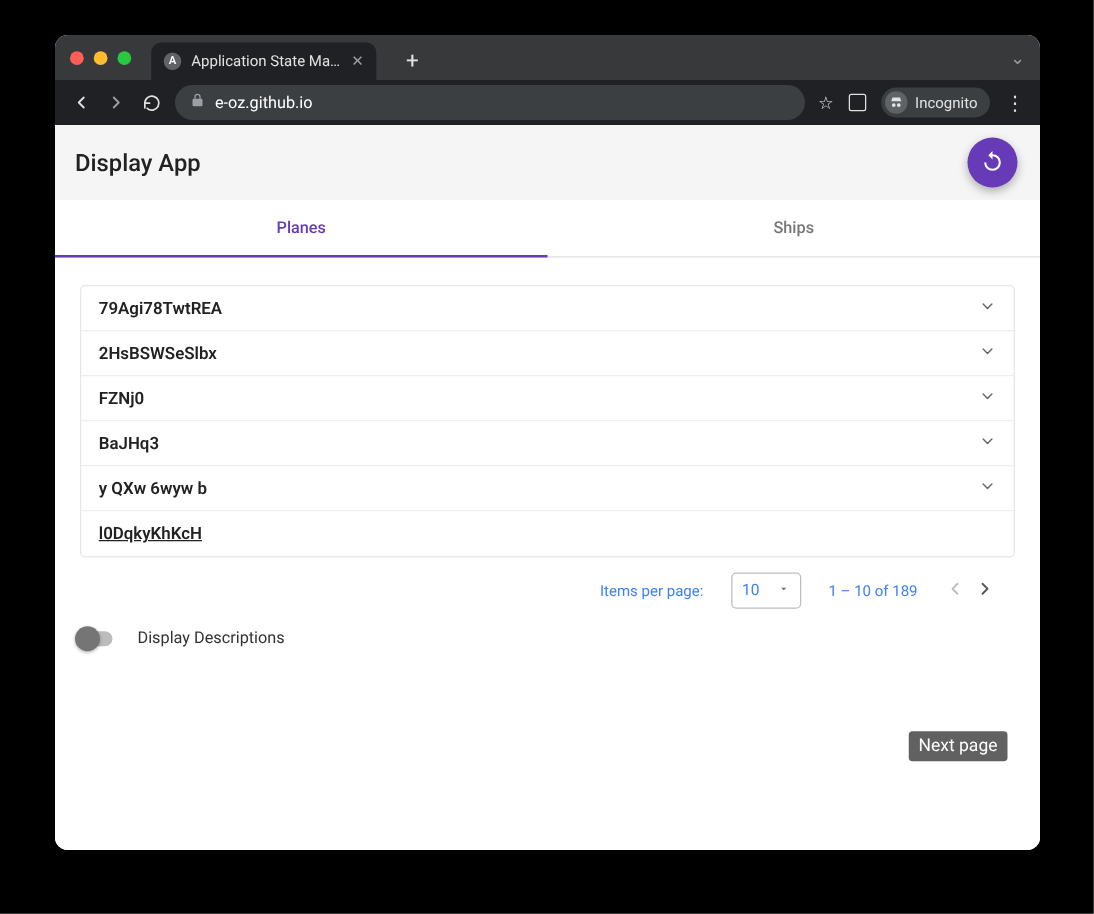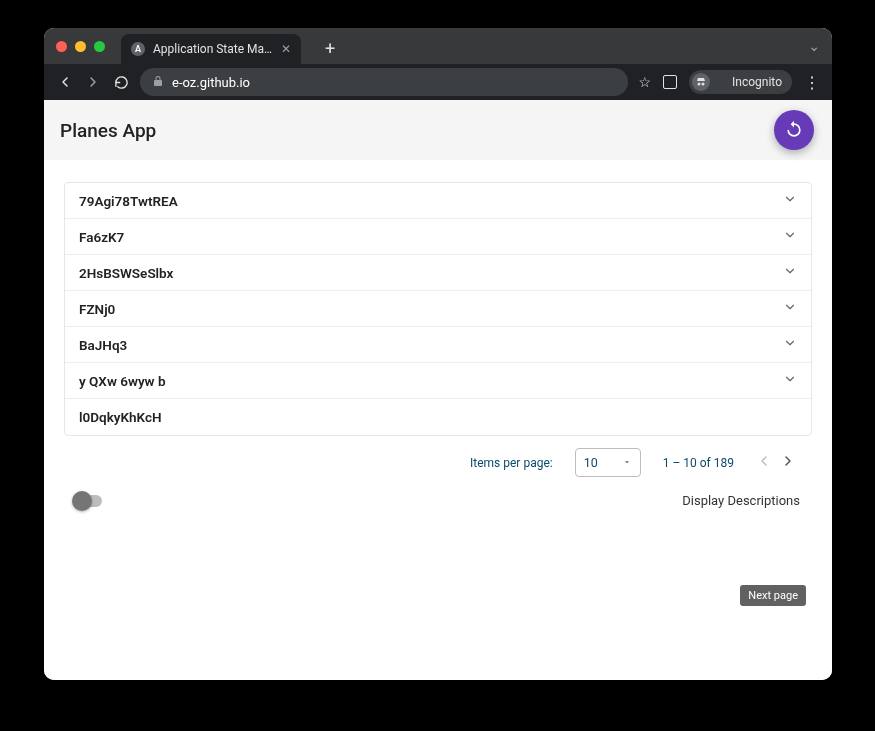--- a/index.html
+++ b/index.html
@@ -87,21 +87,21 @@
     padding: 0 12px;
     color: #ccc;
     font-size: 13px;
     gap: 8px;
   }
   .url-field .lock { color: #9aa0a6; }
   .url-host { color: #fff; }
   .url-path { color: #9aa0a6; }
   .url-actions { display: flex; align-items: center; gap: 12px; }
   .incog-pill {
-    display: flex; align-items: center; gap: 22px;
+    display: flex; align-items: center; gap: 6px;
     background: #3c3f42; border-radius: 14px; padding: 3px 10px 3px 3px;
     color: #e2e2e2; font-size: 12px;
   }
   .incog-pill .ghost { width: 18px; height: 18px; border-radius: 50%; background: #5f6368; display:flex;align-items:center;justify-content:center;font-size:10px;}
   .urlbar .square { width: 14px; height: 14px; border: 1.5px solid #e2e2e2; border-radius: 2px; }
   .urlbar .star { color: #e2e2e2; font-size: 14px; }
   .urlbar .kebab { color: #e2e2e2; font-size: 16px; letter-spacing: 0; }
 
   .page {
     flex: 1;
@@ -160,64 +160,63 @@
     display: flex; align-items: center;
     height: 36px;
     padding: 0 14px;
     border-bottom: 1px solid #eee;
     font-size: 13.5px;
     font-weight: 600;
     color: #222;
     cursor: pointer;
     justify-content: space-between;
   }
-  .row:last-child { border-bottom: none; }
+  .row:last-child { border-bottom: none; text-decoration: underline; }
   .row .chev { color: #666; }
 
   .tooltip {
     position: absolute;
     right: 26px;
     top: 485px;
     background: #616161;
     color: #fff;
-    font-size: 11px;
+    font-size: 14px;
     padding: 4px 8px;
     border-radius: 3px;
     z-index: 5;
   }
 
   .paginator {
     display: flex;
     align-items: center;
     justify-content: flex-end;
     gap: 22px;
     padding: 6px 36px 4px 0;
-    color: #0c4a6e;
+    color: #3b82f6;
     font-size: 12px;
   }
   .paginator .select {
     border: 1px solid #bdbdbd;
     border-radius: 4px;
     padding: 6px 8px;
-    display: flex; align-items: center; gap: 24px;
+    display: flex; align-items: center; gap: 14px;
     font-size: 12.5px;
     cursor: pointer;
     min-width: 56px;
     justify-content: space-between;
   }
   .paginator .nav { color: #bdbdbd; display:flex; align-items:center; gap:8px; }
   .paginator .nav .next { color: #555; cursor: pointer; }
   .paginator .nav .prev { cursor: default; }
 
   .footer-toggle {
-    display: flex; align-items: center; gap: 0;
-    padding: 12px 32px 16px;
+    display: flex; align-items: center; gap: 20px;
+    padding: 12px 20px 16px;
     font-size: 13px;
     color: #333;
-    justify-content: space-between;
   }
   .switch { width: 26px; height: 12px; border-radius: 10px; background: #bdbdbd; position: relative; }
   .switch .knob { position: absolute; left: -4px; top: -4px; width: 20px; height: 20px; border-radius: 50%; background: #757575; box-shadow: 0 1px 3px rgba(0,0,0,.3); }
 </style>
 </head>
 <body>
 
 <div class="browser-window">
 
   <div class="titlebar">
@@ -274,38 +273,36 @@
         </span>
         <span>Incognito</span>
       </div>
       <span class="kebab">⋮</span>
     </div>
   </div>
 
   <div class="page">
 
     <div class="app-header">
-      <div class="app-title">Planes App</div>
+      <div class="app-title">Display App</div>
       <div class="fab">
         <svg width="20" height="20" viewBox="0 0 24 24">
             <path d="M12 4V1L8 5l4 4V6a6 6 0 1 1-6 6H4a8 8 0 1 0 8-8z"></path>
           </svg>
       </div>
     </div>
 
+    <div class="tabs">
+      <div class="mat-tab active">Planes</div>
+      <div class="mat-tab">Ships</div>
+    </div>
 
     <div class="card">
       <div class="row">
           <span>79Agi78TwtREA</span>
-          <span class="chev"><svg width="14" height="14" viewBox="0 0 24 24" fill="none" stroke="#666" stroke-width="2" stroke-linecap="round" stroke-linejoin="round">
-              <polyline points="6 9 12 15 18 9"></polyline>
-            </svg></span>
-        </div>
-      <div class="row">
-          <span>Fa6zK7</span>
           <span class="chev"><svg width="14" height="14" viewBox="0 0 24 24" fill="none" stroke="#666" stroke-width="2" stroke-linecap="round" stroke-linejoin="round">
               <polyline points="6 9 12 15 18 9"></polyline>
             </svg></span>
         </div>
       <div class="row">
           <span>2HsBSWSeSlbx</span>
           <span class="chev"><svg width="14" height="14" viewBox="0 0 24 24" fill="none" stroke="#666" stroke-width="2" stroke-linecap="round" stroke-linejoin="round">
               <polyline points="6 9 12 15 18 9"></polyline>
             </svg></span>
         </div>

